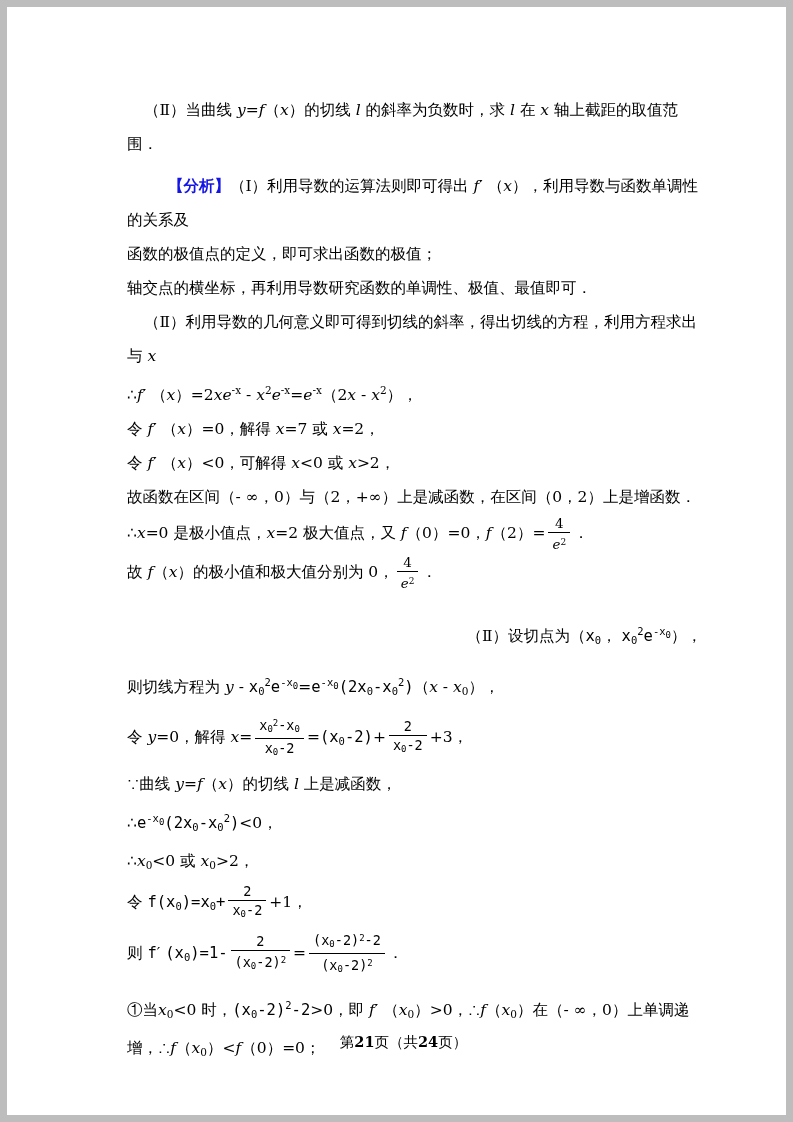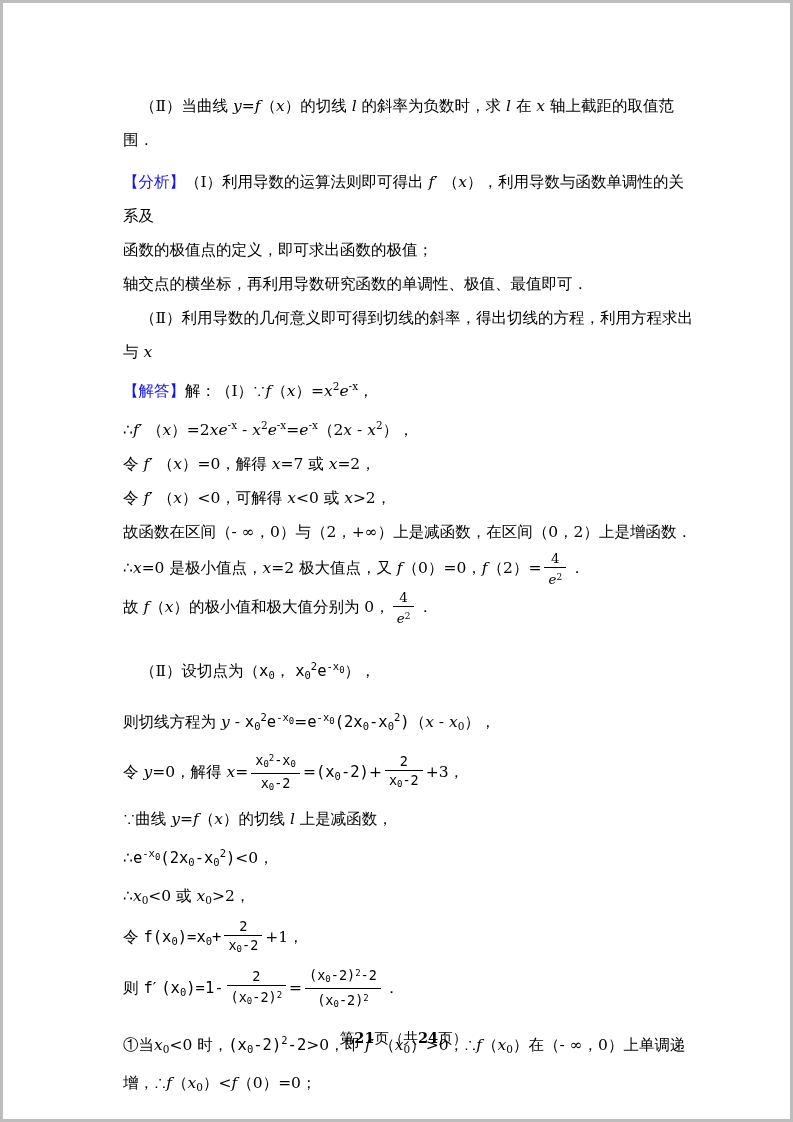--- a/index.html
+++ b/index.html
@@ -1,25 +1,25 @@
 <!DOCTYPE html>
 <html style="--accent: #1414e6;"><head>
 <meta charset="utf-8">
 <style>
   *{box-sizing:border-box;}
   html,body{margin:0;padding:0;background:#ffffff;}
   body{font-family:"DejaVu Serif","Liberation Serif",serif;color:#000;}
-  .page{position:relative;width:793px;height:1122px;background:#fff;border:3px solid #22c55e;overflow:hidden;}
+  .page{position:relative;width:793px;height:1122px;background:#fff;border:7px solid #22c55e;overflow:hidden;}
   .content{position:absolute;left:120px;top:86px;width:575px;}
   .line{font-size:15.5px;line-height:34px;min-height:34px;}
   .line.indent{text-indent:17px;}
   .s-p{}
   .s-i{font-style:italic;}
   .s-b{font-weight:700;}
-  .s-a{color:var(--accent,#1414e6);font-weight:400;}
+  .s-a{color:var(--accent,#1414e6);font-weight:700;margin-left:41px;}
   .s-sup{font-size:10.5px;vertical-align:6px;}
   .s-sub{font-size:10.5px;vertical-align:-3px;}
   .s-ss{font-size:9px;vertical-align:3px;}
   .f-m{font-family:"DejaVu Sans Mono","Liberation Mono",monospace;}
   .frac{display:inline-block;vertical-align:middle;text-align:center;margin:0 3px;line-height:normal;}
   .frac .num,.frac .den{display:block;font-size:13.5px;line-height:18px;padding:0 4px;white-space:nowrap;}
   .frac .num{border-bottom:1px solid #000;}
   .frac .s-sup{font-size:9px;vertical-align:4px;}
   .frac .s-sub{font-size:9px;vertical-align:-2px;}
   .footer{position:absolute;left:1px;top:1026px;width:100%;text-align:center;font-size:14.5px;padding-left:12px;}
@@ -27,28 +27,27 @@
 </head>
 <body>
 
 <div class="page" style="border-color: rgb(189, 189, 189);">
   <div class="content">
       <div class="line indent"><span class="s-p">（Ⅱ）当曲线 </span><span class="s-i">y</span><span class="s-p">=</span><span class="s-i">f</span><span class="s-p">（</span><span class="s-i">x</span><span class="s-p">）的切线 </span><span class="s-i">l</span><span class="s-p"> 的斜率为负数时，求 </span><span class="s-i">l</span><span class="s-p"> 在 </span><span class="s-i">x</span><span class="s-p"> 轴上截距的取值范围．</span></div>
       <div class="line" style="margin-top: 8px;"><span class="s-a">【分析】</span><span class="s-p">（Ⅰ）利用导数的运算法则即可得出 </span><span class="s-i">f</span><span class="s-p">′ （</span><span class="s-i">x</span><span class="s-p">），利用导数与函数单调性的关系及</span></div>
       <div class="line"><span class="s-p">函数的极值点的定义，即可求出函数的极值；</span></div>
       <div class="line"><span class="s-p">轴交点的横坐标，再利用导数研究函数的单调性、极值、最值即可．</span></div>
       <div class="line indent"><span class="s-p">（Ⅱ）利用导数的几何意义即可得到切线的斜率，得出切线的方程，利用方程求出与 </span><span class="s-i">x</span></div>
-      <div class="line"><span class="s-a">【解答】</span><span class="s-p">解：（Ⅰ）∵</span><span class="s-i">f</span><span class="s-p">（</span><span class="s-i">x</span><span class="s-p">）=</span><span class="s-i">x</span><span class="s-sup">2</span><span class="s-i">e</span><span class="s-sup">-x</span><span class="s-p">，</span></div>
       <div class="line"><span class="s-p">∴</span><span class="s-i">f</span><span class="s-p">′ （</span><span class="s-i">x</span><span class="s-p">）=2</span><span class="s-i">xe</span><span class="s-sup">-x</span><span class="s-p"> - </span><span class="s-i">x</span><span class="s-sup">2</span><span class="s-i">e</span><span class="s-sup">-x</span><span class="s-p">=</span><span class="s-i">e</span><span class="s-sup">-x</span><span class="s-p">（2</span><span class="s-i">x</span><span class="s-p"> - </span><span class="s-i">x</span><span class="s-sup">2</span><span class="s-p">），</span></div>
       <div class="line"><span class="s-p">令 </span><span class="s-i">f</span><span class="s-p">′ （</span><span class="s-i">x</span><span class="s-p">）=0，解得 </span><span class="s-i">x</span><span class="s-p">=7 或 </span><span class="s-i">x</span><span class="s-p">=2，</span></div>
       <div class="line"><span class="s-p">令 </span><span class="s-i">f</span><span class="s-p">′ （</span><span class="s-i">x</span><span class="s-p">）&lt;0，可解得 </span><span class="s-i">x</span><span class="s-p">&lt;0 或 </span><span class="s-i">x</span><span class="s-p">&gt;2，</span></div>
       <div class="line"><span class="s-p">故函数在区间（- ∞，0）与（2，+∞）上是减函数，在区间（0，2）上是增函数．</span></div>
       <div class="line"><span class="s-p">∴</span><span class="s-i">x</span><span class="s-p">=0 是极小值点，</span><span class="s-i">x</span><span class="s-p">=2 极大值点，又 </span><span class="s-i">f</span><span class="s-p">（0）=0，</span><span class="s-i">f</span><span class="s-p">（2）=</span><span class="frac"><span class="num"><span class="s-p">4</span></span><span class="den"><span class="s-i">e</span><span class="s-sup">2</span></span></span><span class="s-p">．</span></div>
       <div class="line"><span class="s-p">故 </span><span class="s-i">f</span><span class="s-p">（</span><span class="s-i">x</span><span class="s-p">）的极小值和极大值分别为 0，</span><span class="frac"><span class="num"><span class="s-p">4</span></span><span class="den"><span class="s-i">e</span><span class="s-sup">2</span></span></span><span class="s-p">．</span></div>
-      <div class="line indent" style="margin-top: 22px;"><span class="s-p">（Ⅱ）设切点为（</span><span class="s-p f-m">x</span><span class="s-sub f-m">0</span><span class="s-p">， </span><span class="s-p f-m">x</span><span class="s-sub f-m">0</span><span class="s-sup f-m">2</span><span class="s-p f-m">e</span><span class="s-sup f-m">-x</span><span class="s-ss f-m">0</span><span class="s-p">），</span></div>
+      <div class="line indent" style="margin-top: 22px; text-align: right;"><span class="s-p">（Ⅱ）设切点为（</span><span class="s-p f-m">x</span><span class="s-sub f-m">0</span><span class="s-p">， </span><span class="s-p f-m">x</span><span class="s-sub f-m">0</span><span class="s-sup f-m">2</span><span class="s-p f-m">e</span><span class="s-sup f-m">-x</span><span class="s-ss f-m">0</span><span class="s-p">），</span></div>
       <div class="line" style="margin-top: 8px;"><span class="s-p">则切线方程为 </span><span class="s-i">y</span><span class="s-p"> - </span><span class="s-p f-m">x</span><span class="s-sub f-m">0</span><span class="s-sup f-m">2</span><span class="s-p f-m">e</span><span class="s-sup f-m">-x</span><span class="s-ss f-m">0</span><span class="s-p">=</span><span class="s-p f-m">e</span><span class="s-sup f-m">-x</span><span class="s-ss f-m">0</span><span class="s-p f-m">(2x</span><span class="s-sub f-m">0</span><span class="s-p f-m">-x</span><span class="s-sub f-m">0</span><span class="s-sup f-m">2</span><span class="s-p f-m">)</span><span class="s-p">（</span><span class="s-i">x</span><span class="s-p"> - </span><span class="s-i">x</span><span class="s-sub">0</span><span class="s-p">），</span></div>
       <div class="line" style="margin-top: 6px;"><span class="s-p">令 </span><span class="s-i">y</span><span class="s-p">=0，解得 </span><span class="s-i">x</span><span class="s-p">=</span><span class="frac"><span class="num"><span class="s-p f-m">x</span><span class="s-sub f-m">0</span><span class="s-sup f-m">2</span><span class="s-p f-m">-x</span><span class="s-sub f-m">0</span></span><span class="den"><span class="s-p f-m">x</span><span class="s-sub f-m">0</span><span class="s-p f-m">-2</span></span></span><span class="s-p">=</span><span class="s-p f-m">(x</span><span class="s-sub f-m">0</span><span class="s-p f-m">-2)</span><span class="s-p">+</span><span class="frac"><span class="num"><span class="s-p f-m">2</span></span><span class="den"><span class="s-p f-m">x</span><span class="s-sub f-m">0</span><span class="s-p f-m">-2</span></span></span><span class="s-p">+3，</span></div>
       <div class="line" style="margin-top: 6px;"><span class="s-p">∵曲线 </span><span class="s-i">y</span><span class="s-p">=</span><span class="s-i">f</span><span class="s-p">（</span><span class="s-i">x</span><span class="s-p">）的切线 </span><span class="s-i">l</span><span class="s-p"> 上是减函数，</span></div>
       <div class="line"><span class="s-p">∴</span><span class="s-p f-m">e</span><span class="s-sup f-m">-x</span><span class="s-ss f-m">0</span><span class="s-p f-m">(2x</span><span class="s-sub f-m">0</span><span class="s-p f-m">-x</span><span class="s-sub f-m">0</span><span class="s-sup f-m">2</span><span class="s-p f-m">)</span><span class="s-p">&lt;0，</span></div>
       <div class="line"><span class="s-p">∴</span><span class="s-i">x</span><span class="s-sub">0</span><span class="s-p">&lt;0 或 </span><span class="s-i">x</span><span class="s-sub">0</span><span class="s-p">&gt;2，</span></div>
       <div class="line"><span class="s-p">令 </span><span class="s-p f-m">f(x</span><span class="s-sub f-m">0</span><span class="s-p f-m">)=x</span><span class="s-sub f-m">0</span><span class="s-p f-m">+</span><span class="frac"><span class="num"><span class="s-p f-m">2</span></span><span class="den"><span class="s-p f-m">x</span><span class="s-sub f-m">0</span><span class="s-p f-m">-2</span></span></span><span class="s-p">+1，</span></div>
       <div class="line" style="margin-top: 6px;"><span class="s-p">则 </span><span class="s-p f-m">f</span><span class="s-p">′ </span><span class="s-p f-m">(x</span><span class="s-sub f-m">0</span><span class="s-p f-m">)=1-</span><span class="frac"><span class="num"><span class="s-p f-m">2</span></span><span class="den"><span class="s-p f-m">(x</span><span class="s-sub f-m">0</span><span class="s-p f-m">-2)</span><span class="s-sup f-m">2</span></span></span><span class="s-p">=</span><span class="frac"><span class="num"><span class="s-p f-m">(x</span><span class="s-sub f-m">0</span><span class="s-p f-m">-2)</span><span class="s-sup f-m">2</span><span class="s-p f-m">-2</span></span><span class="den"><span class="s-p f-m">(x</span><span class="s-sub f-m">0</span><span class="s-p f-m">-2)</span><span class="s-sup f-m">2</span></span></span><span class="s-p">．</span></div>
       <div class="line" style="margin-top: 10px;"><span class="s-p">①当</span><span class="s-i">x</span><span class="s-sub">0</span><span class="s-p">&lt;0 时，</span><span class="s-p f-m">(x</span><span class="s-sub f-m">0</span><span class="s-p f-m">-2)</span><span class="s-sup f-m">2</span><span class="s-p f-m">-2</span><span class="s-p">&gt;0，即 </span><span class="s-i">f</span><span class="s-p">′ （</span><span class="s-i">x</span><span class="s-sub">0</span><span class="s-p">）&gt;0，∴</span><span class="s-i">f</span><span class="s-p">（</span><span class="s-i">x</span><span class="s-sub">0</span><span class="s-p">）在（- ∞，0）上单调递</span></div>
       <div class="line"><span class="s-p">增，∴</span><span class="s-i">f</span><span class="s-p">（</span><span class="s-i">x</span><span class="s-sub">0</span><span class="s-p">）&lt;</span><span class="s-i">f</span><span class="s-p">（0）=0；</span></div>
     </div>

